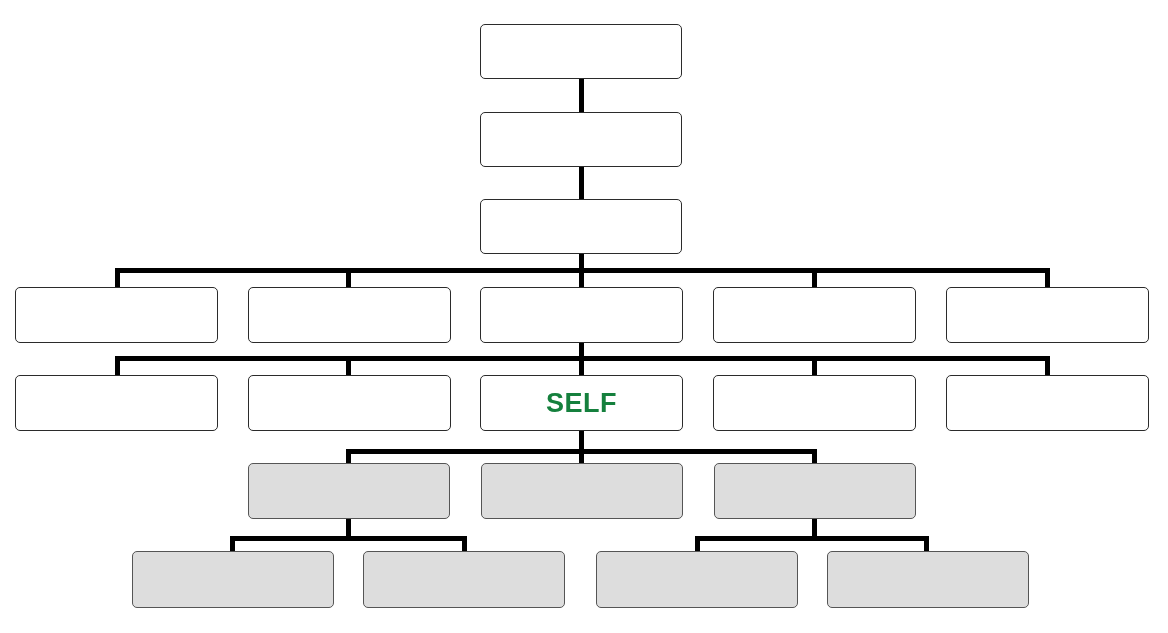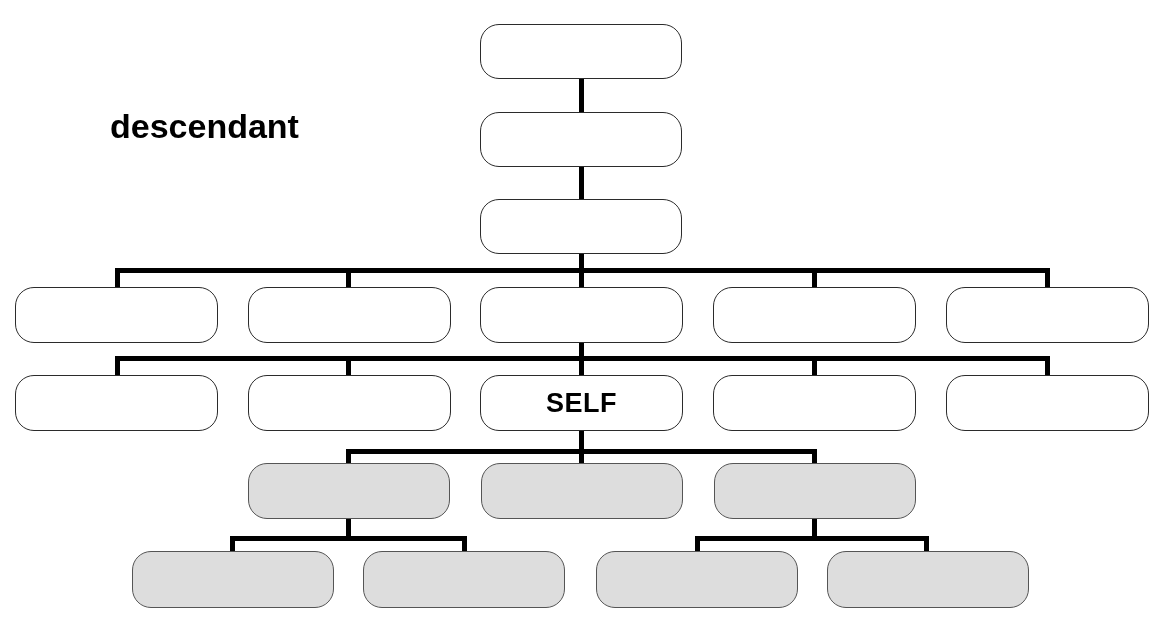--- a/index.html
+++ b/index.html
@@ -12,28 +12,28 @@
     width: 1168px;
     height: 633px;
     background: #ffffff;
     overflow: hidden;
     font-family: "Liberation Sans", "DejaVu Sans", sans-serif;
   }
   .node {
     position: absolute;
     box-sizing: border-box;
     border: 1px solid #2b2b2b;
-    border-radius: 19px;
+    border-radius: 5px;
     background: #ffffff;
     display: flex;
     align-items: center;
     justify-content: center;
     font-weight: bold;
     font-size: 27px;
-    color: #000000;
+    color: #15803d;
     letter-spacing: 0.5px;
     z-index: 3;
   }
   .node.shaded {
     background: #dddddd;
     border-color: #555555;
   }
   .node-label {
     pointer-events: none;
     line-height: 1;
@@ -167,16 +167,15 @@
   <div class="node shaded" style="left:363px; top:551px; width:202px; height:57px;">
     <span class="node-label"></span>
   </div>
   <div class="node shaded" style="left:596px; top:551px; width:202px; height:57px;">
     <span class="node-label"></span>
   </div>
   <div class="node shaded" style="left:827px; top:551px; width:202px; height:57px;">
     <span class="node-label"></span>
   </div>
 
-  <div class="section-label" style="left:110px; top:107px;">descendant</div>
 
 
 </div>
 
 </body></html>

